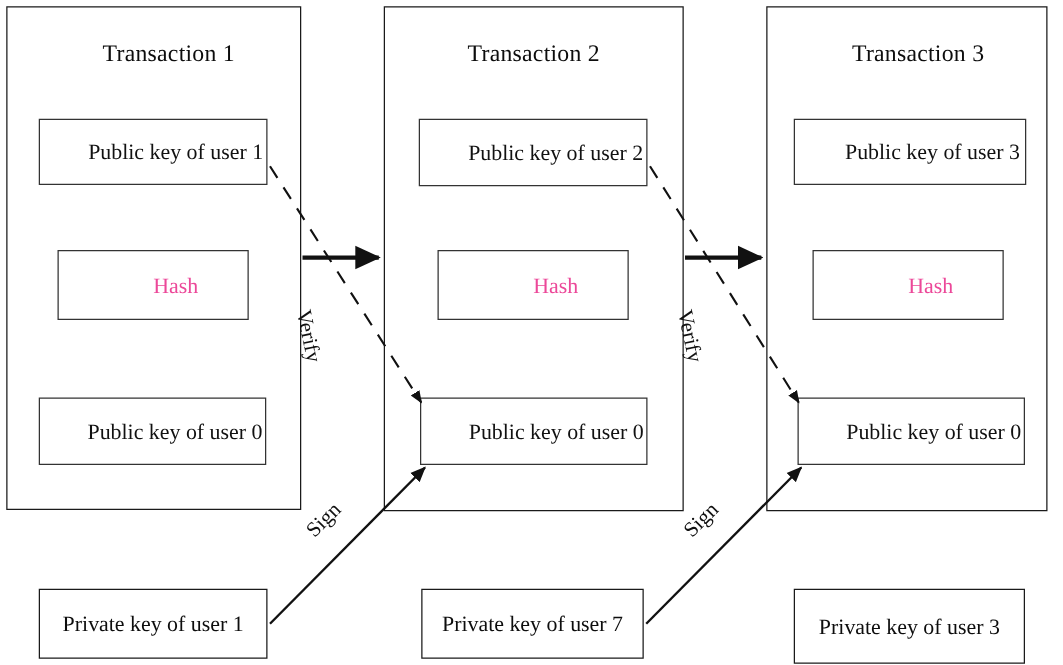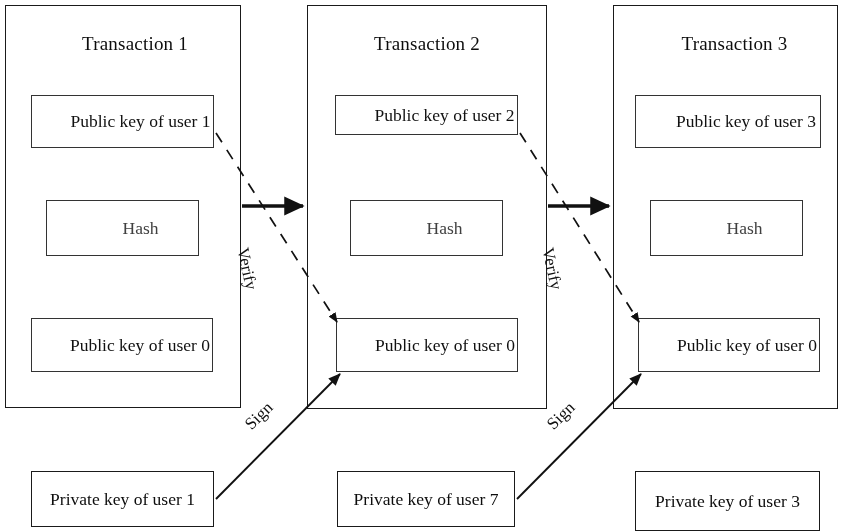--- a/index.html
+++ b/index.html
@@ -36,21 +36,21 @@
     box-sizing: border-box;
     display: flex;
     align-items: center;
     justify-content: center;
     font-size: 17.5px;
     color: #111111;
     white-space: nowrap;
     padding-left: 36px;
   }
   .inner-box.hash {
-    color: #404040;
+    color: #ec4899;
   }
   .pk-box {
     position: absolute;
     border: 1.5px solid #1a1a1a;
     background: transparent;
     box-sizing: border-box;
     display: flex;
     align-items: center;
     justify-content: center;
     font-size: 17.5px;
@@ -80,21 +80,21 @@
 
   <div class="tx-box" style="left:5px; top:5px; width:236px; height:403px;"></div>
   <div class="tx-title" style="left:5px; top:33px; width:236px;padding-left:12px;">Transaction 1</div>
   <div class="inner-box" style="left:31px; top:95px; width:183px; height:53px;">Public key of user 1</div>
   <div class="inner-box hash" style="left:46px; top:200px; width:153px; height:56px;">Hash</div>
   <div class="inner-box" style="left:31px; top:318px; width:182px; height:54px;">Public key of user 0</div>
   <div class="pk-box" style="left:31px; top:471px; width:183px; height:56px;">Private key of user 1</div>
 
   <div class="tx-box" style="left:307px; top:5px; width:240px; height:404px;"></div>
   <div class="tx-title" style="left:307px; top:33px; width:240px;">Transaction 2</div>
-  <div class="inner-box" style="left:335px; top:95px; width:183px; height:40px;">Public key of user 2</div>
+  <div class="inner-box" style="left:335px; top:95px; width:183px; height:54px;">Public key of user 2</div>
   <div class="inner-box hash" style="left:350px; top:200px; width:153px; height:56px;">Hash</div>
   <div class="inner-box" style="left:336px; top:318px; width:182px; height:54px;">Public key of user 0</div>
   <div class="pk-box" style="left:337px; top:471px; width:178px; height:56px;">Private key of user 7</div>
 
   <div class="tx-box" style="left:613px; top:5px; width:225px; height:404px;"></div>
   <div class="tx-title" style="left:613px; top:33px; width:203px;margin-left:20px;">Transaction 3</div>
   <div class="inner-box" style="left:635px; top:95px; width:186px; height:53px;">Public key of user 3</div>
   <div class="inner-box hash" style="left:650px; top:200px; width:153px; height:56px;">Hash</div>
   <div class="inner-box" style="left:638px; top:318px; width:182px; height:54px;">Public key of user 0</div>
   <div class="pk-box" style="left:635px; top:471px; width:185px; height:60px;">Private key of user 3</div>

